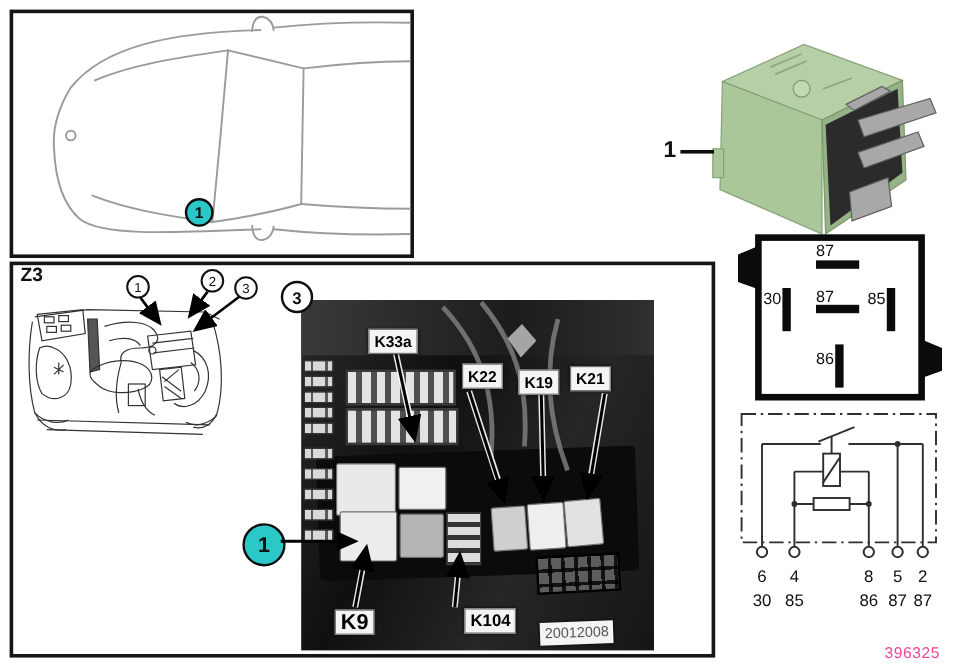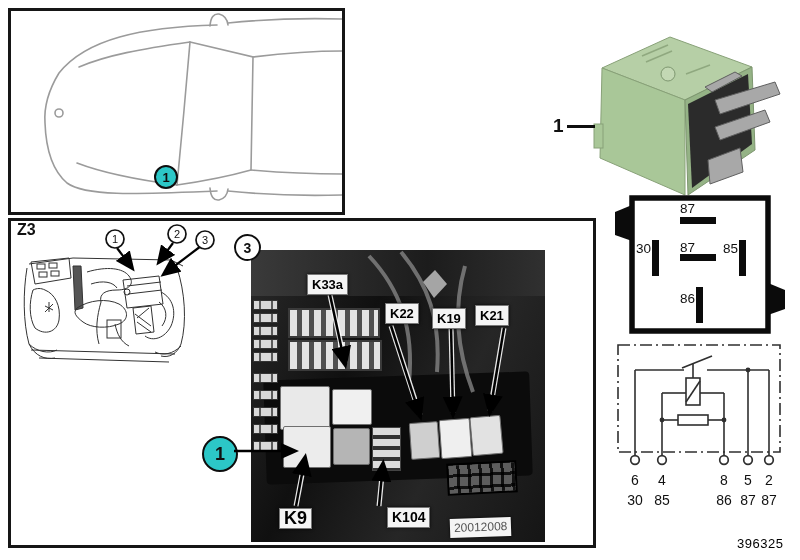--- a/index.html
+++ b/index.html
@@ -12,21 +12,21 @@
   .callout-white{position:absolute;background:#fff;border:2px solid #0e0e0e;border-radius:50%;
                  display:flex;align-items:center;justify-content:center;font-weight:bold;}
   .photo-label{position:absolute;background:#f4f4f4;color:#000;font-weight:bold;font-size:13px;
                line-height:19px;padding:0 4px;border:1px solid #777;box-shadow:0 0 3px rgba(0,0,0,.8);}
   .strip{position:absolute;background:repeating-linear-gradient(90deg,#d9d9d9 0 5px,#5a5a5a 5px 7px,#d9d9d9 7px 12px);
          height:8px;width:23px;border:1px solid #333;}
   .fuserow{position:absolute;background:repeating-linear-gradient(90deg,#e3e3e3 0 7px,#4f4f4f 7px 12px);
            border:2px solid #3a3a3a;}
   .relaybox{position:absolute;border:1px solid #6f6f6f;border-radius:2px;}
   #z3-label{position:absolute;left:17px;top:221px;font-weight:bold;font-size:16px;}
-  #doc-number{position:absolute;left:737px;top:536px;font-size:13px;color:#000000;letter-spacing:.5px;}
+  #doc-number{position:absolute;left:737px;top:536px;font-size:13px;color:#ec4899;letter-spacing:.5px;}
   #relay-item-label{position:absolute;left:553px;top:115px;font-size:19px;font-weight:bold;
                     display:flex;align-items:center;}
   #relay-item-label .dash{display:inline-block;width:28px;height:3px;background:#0e0e0e;margin-left:3px;}
   svg text{font-family:"Liberation Sans",sans-serif;}
 </style>
 </head>
 <body>
 
 <div id="stage">
 

